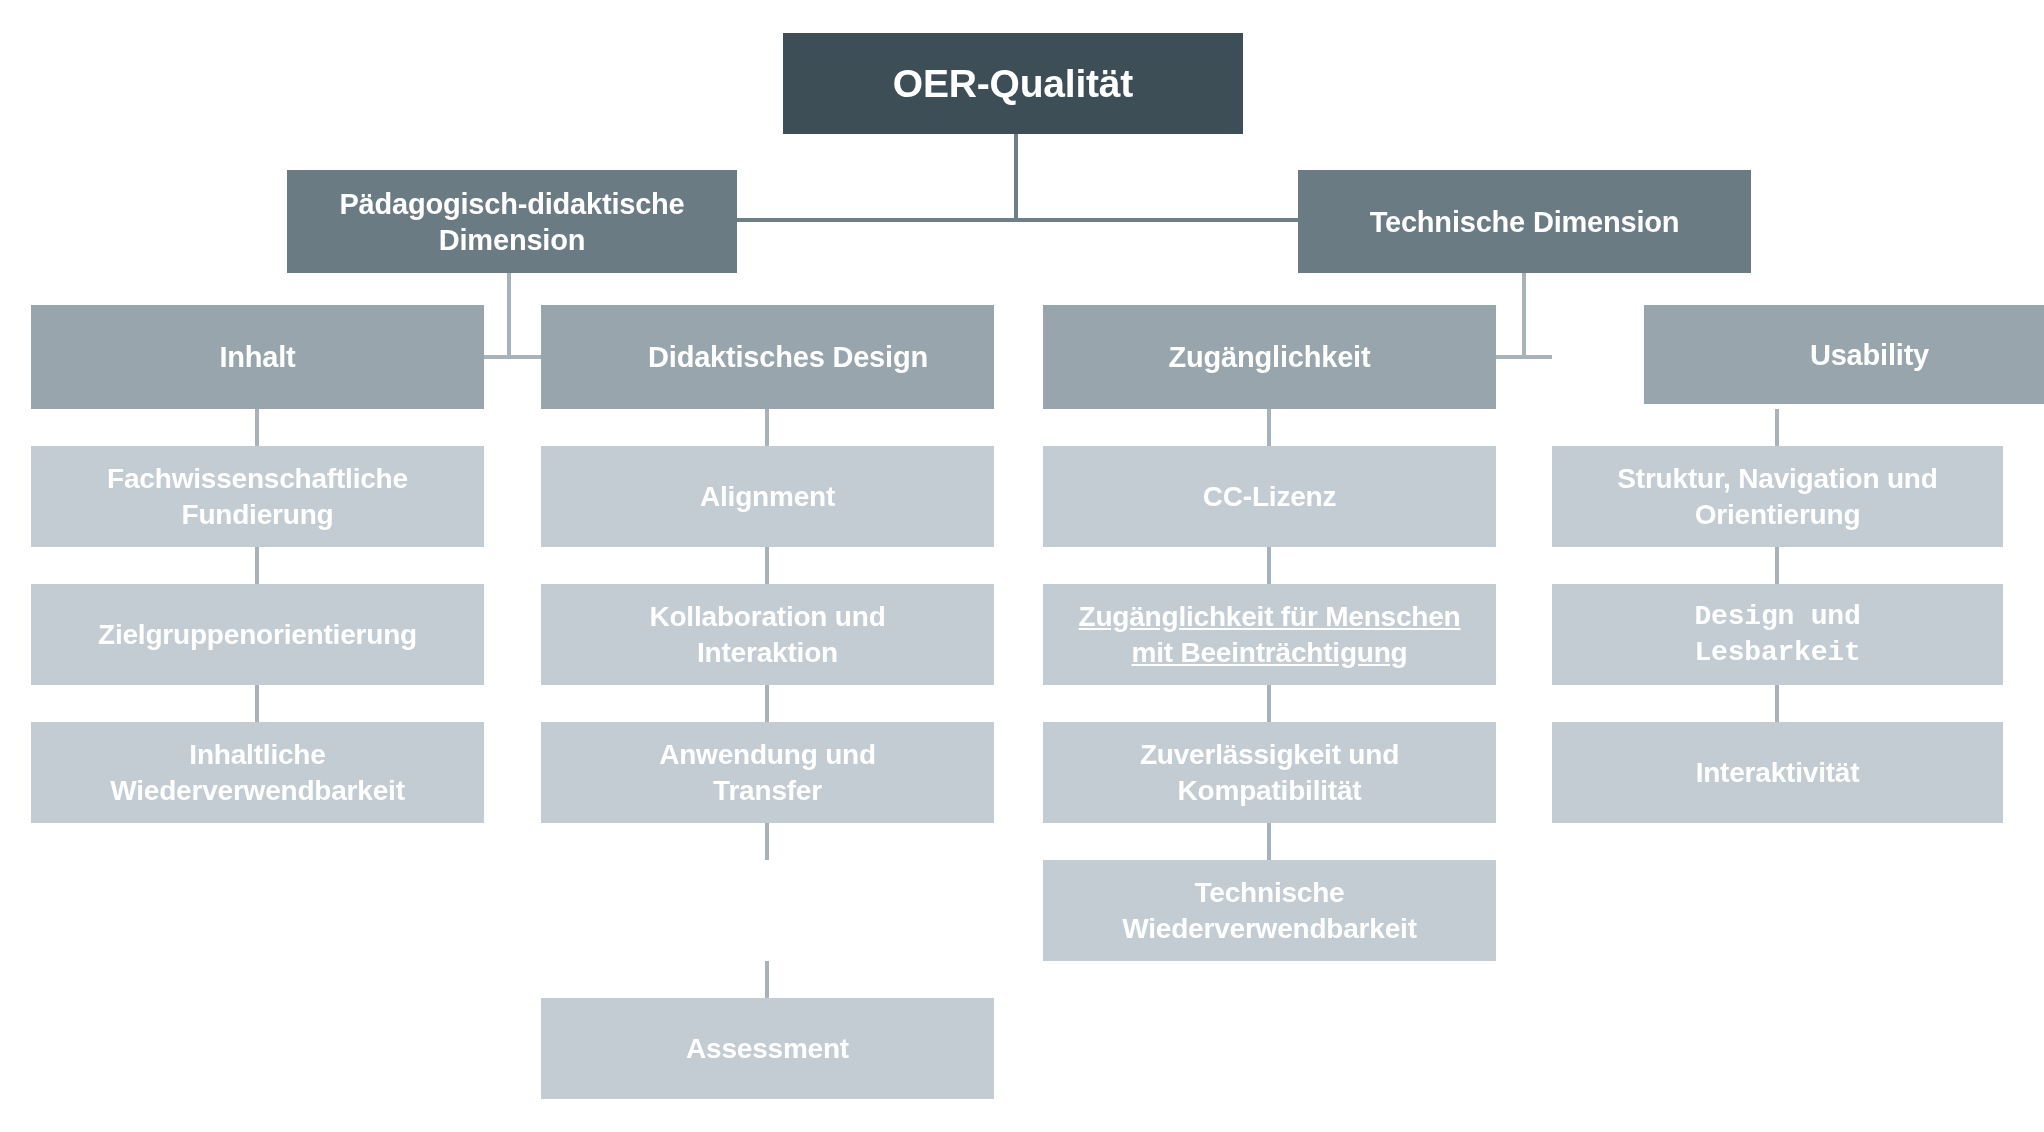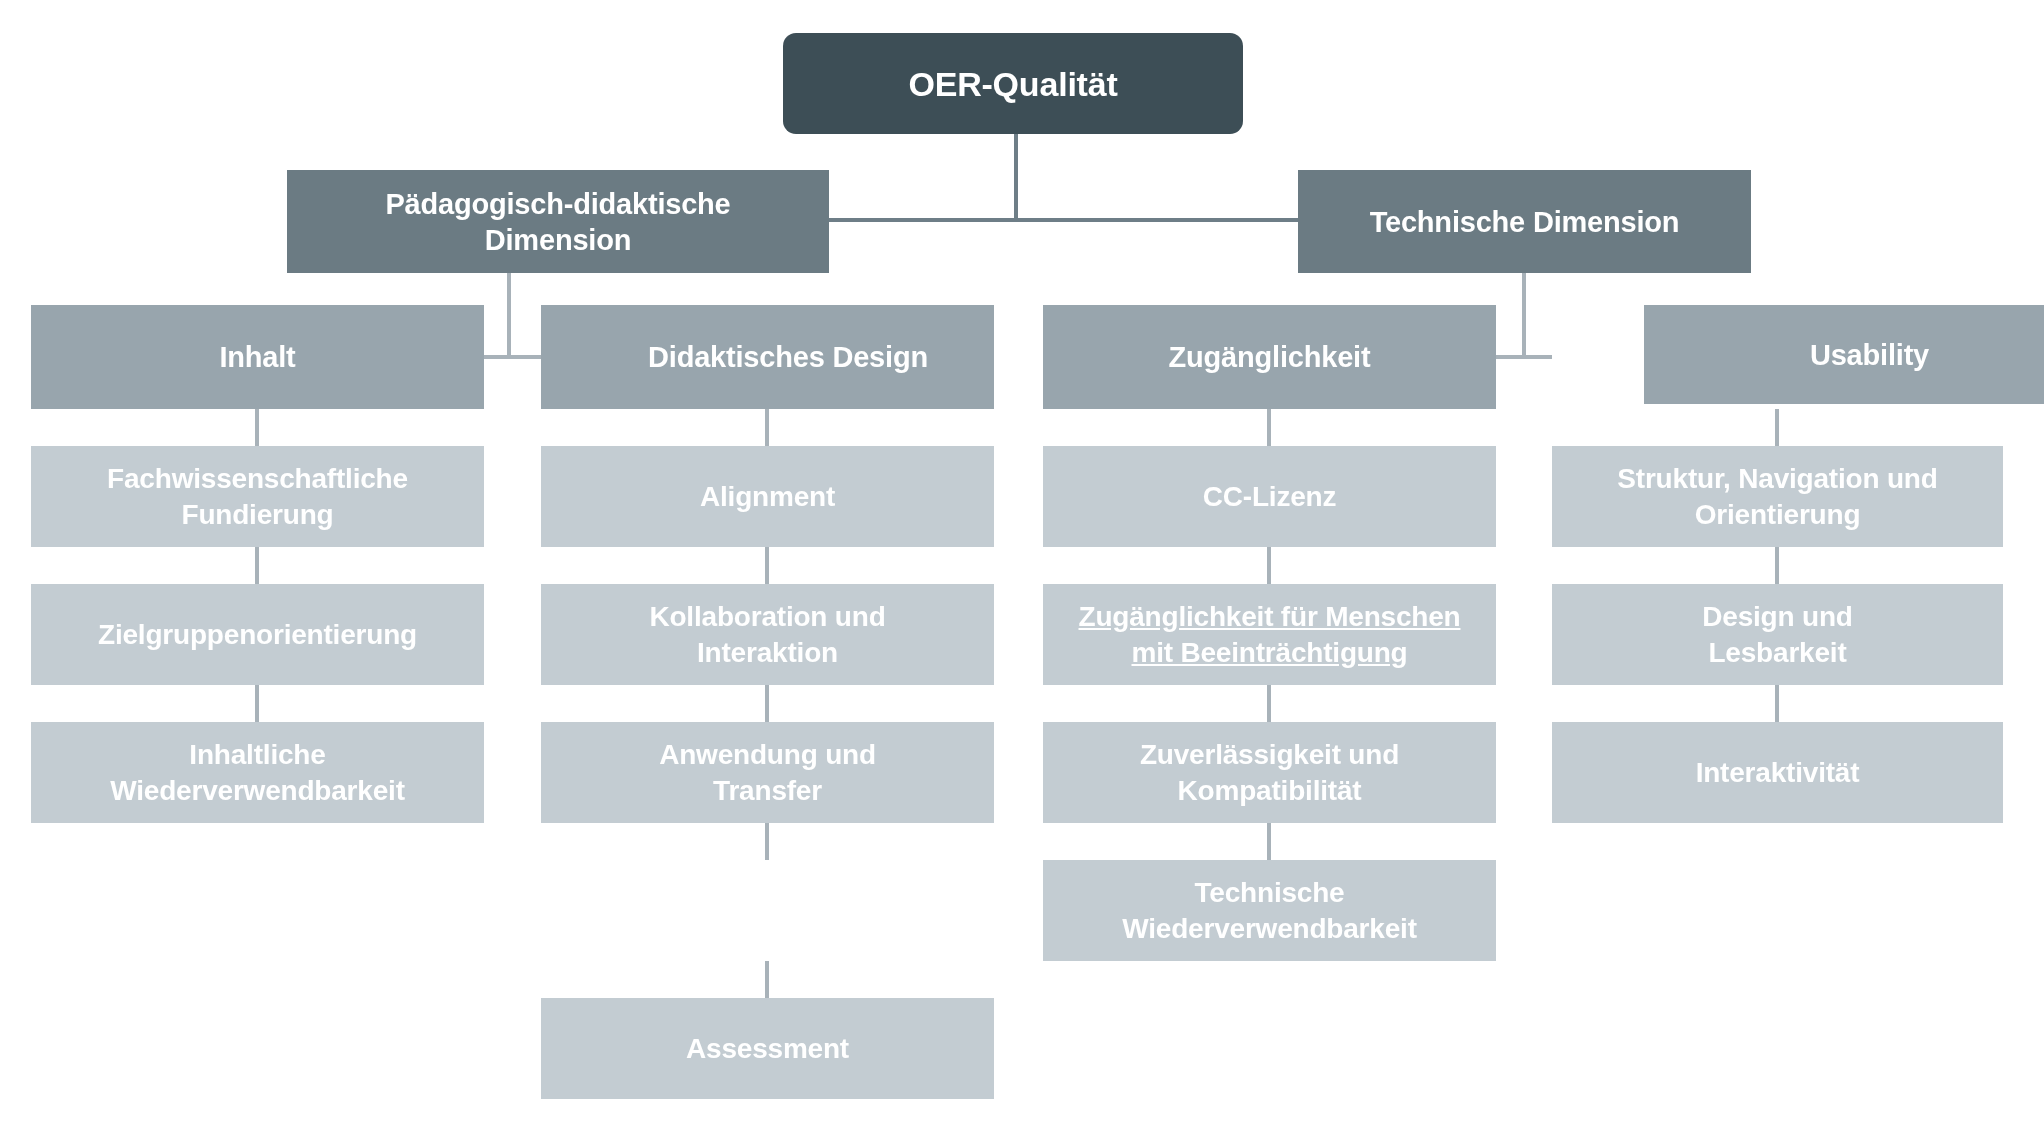--- a/index.html
+++ b/index.html
@@ -29,21 +29,21 @@
     justify-content:center;
     text-align:center;
     color:var(--c-text);
     font-size:28px;
     line-height:36px;
     letter-spacing:-0.2px;
     white-space:pre-line;
     padding:0 6px;
     box-sizing:border-box;
   }
-  .lvl-root{background:var(--c-root_box);font-size:34px;border-radius:13px;}
+  .lvl-root{background:var(--c-root_box);font-size:39px;}
   .lvl-dim{background:var(--c-dimension_box);font-size:29px;}
   .lvl-head{background:var(--c-header_box);font-size:29px;}
   .lvl-item{background:var(--c-item_box);}
   .line{position:absolute;}
   .line-dark{background:var(--c-connector_dark);}
   .line-light{background:var(--c-connector_light);}
 </style>
 </head>
 <body>
 
@@ -71,21 +71,21 @@
   <div class="line line-light" style="left:1267px;top:547px;width:4px;height:37px;"></div>
   <div class="line line-light" style="left:1267px;top:685px;width:4px;height:37px;"></div>
   <div class="line line-light" style="left:1267px;top:823px;width:4px;height:37px;"></div>
 
   <div class="line line-light" style="left:1775px;top:409px;width:4px;height:37px;"></div>
   <div class="line line-light" style="left:1775px;top:547px;width:4px;height:37px;"></div>
   <div class="line line-light" style="left:1775px;top:685px;width:4px;height:37px;"></div>
 
   <div class="box lvl-root" style="left:783px;top:33px;width:460px;height:101px;">OER-Qualität</div>
 
-  <div class="box lvl-dim" style="left:287px;top:170px;width:542px;height:103px;">Pädagogisch-didaktische
+  <div class="box lvl-dim" style="left:287px;top:170px;width:450px;height:103px;">Pädagogisch-didaktische
 Dimension</div>
   <div class="box lvl-dim" style="left:1298px;top:170px;width:453px;height:103px;">Technische Dimension</div>
 
   <div class="box lvl-head" style="left:31px;top:305px;width:453px;height:104px;">Inhalt</div>
   <div class="box lvl-head" style="left:541px;top:305px;width:453px;height:104px;padding-left:47px;">Didaktisches Design</div>
   <div class="box lvl-head" style="left:1043px;top:305px;width:453px;height:104px;">Zugänglichkeit</div>
   <div class="box lvl-head" style="left:1644px;top:305px;width:451px;height:99px;">Usability</div>
 
   <div class="box lvl-item" style="left:31px;top:446px;width:453px;height:101px;">Fachwissenschaftliche
 Fundierung</div>
@@ -103,17 +103,17 @@
   <div class="box lvl-item" style="left:1043px;top:446px;width:453px;height:101px;">CC-Lizenz</div>
   <div class="box lvl-item" style="left:1043px;top:584px;width:453px;height:101px;text-decoration:underline;">Zugänglichkeit für Menschen
 mit Beeinträchtigung</div>
   <div class="box lvl-item" style="left:1043px;top:722px;width:453px;height:101px;">Zuverlässigkeit und
 Kompatibilität</div>
   <div class="box lvl-item" style="left:1043px;top:860px;width:453px;height:101px;">Technische
 Wiederverwendbarkeit</div>
 
   <div class="box lvl-item" style="left:1552px;top:446px;width:451px;height:101px;">Struktur, Navigation und
 Orientierung</div>
-  <div class="box lvl-item" style="left:1552px;top:584px;width:451px;height:101px;">Design und
+  <div class="box lvl-item" style="left:1552px;top:584px;width:451px;height:101px;font-family:Liberation Mono, monospace;">Design und
 Lesbarkeit</div>
   <div class="box lvl-item" style="left:1552px;top:722px;width:451px;height:101px;">Interaktivität</div>
 
 </div>
 
 </body></html>

